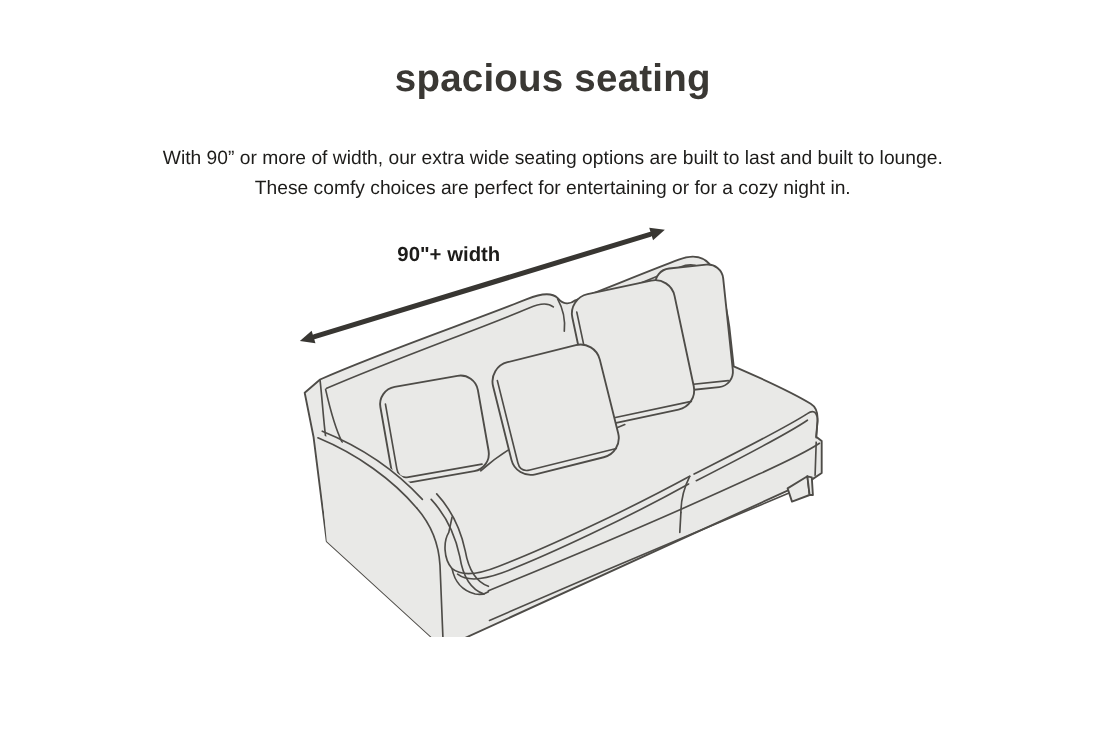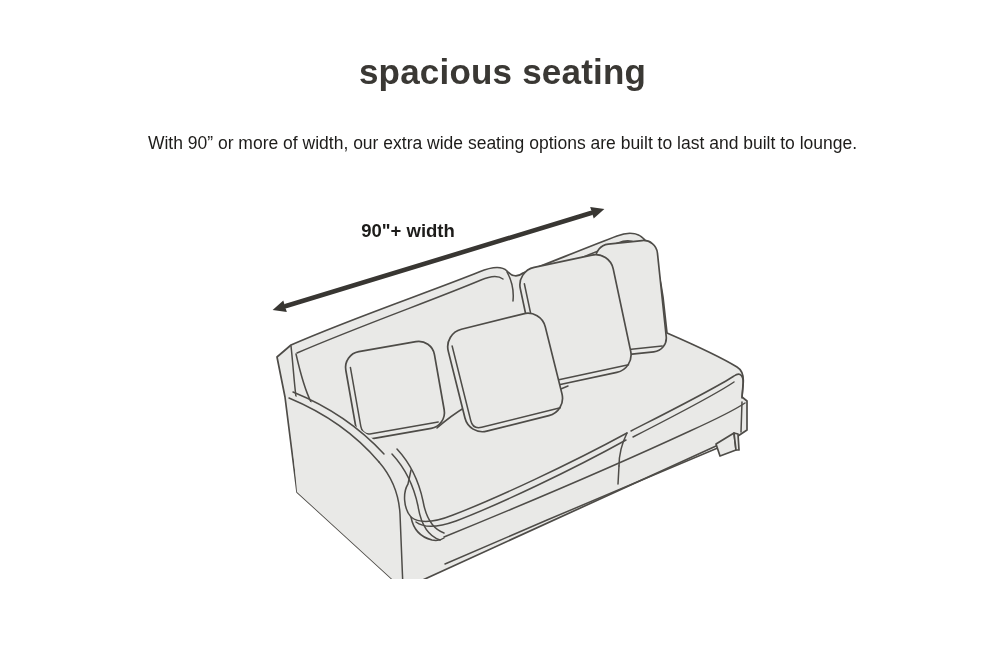--- a/index.html
+++ b/index.html
@@ -30,21 +30,21 @@
   .dim-label{font-family:"Liberation Sans",sans-serif;font-size:18.5px;font-weight:700;
       fill:var(--text-color,#2e2c29);}
 </style>
 </head>
 <body>
 
 <div class="canvas">
 
   <h1 class="title">spacious seating</h1>
 
-  <p class="subtitle"><span>With 90” or more of width, our extra wide seating options are built to last and built to lounge.</span><br></p>
+  <p class="subtitle"><span>With 90” or more of width, our extra wide seating options are built to last and built to lounge.</span><br><span>These comfy choices are perfect for entertaining or for a cozy night in.</span></p>
 
   <svg class="art" width="1005" height="671" viewBox="0 0 1005 671" role="img" aria-label="Line drawing of an extra-wide armless sofa with four throw pillows and two seat cushions">
 
     <g>
       <line class="arrow-line" x1="286" y1="306" x2="591" y2="213"></line>
       <polygon class="arrow-head" points="272.6,310.1 286.8,312.0 283.3,300.6"></polygon>
       <polygon class="arrow-head" points="604.4,208.9 593.7,218.4 590.2,207.0"></polygon>
       <text class="dim-label" x="408" y="237" text-anchor="middle">90"+ width</text>
     </g>
 

